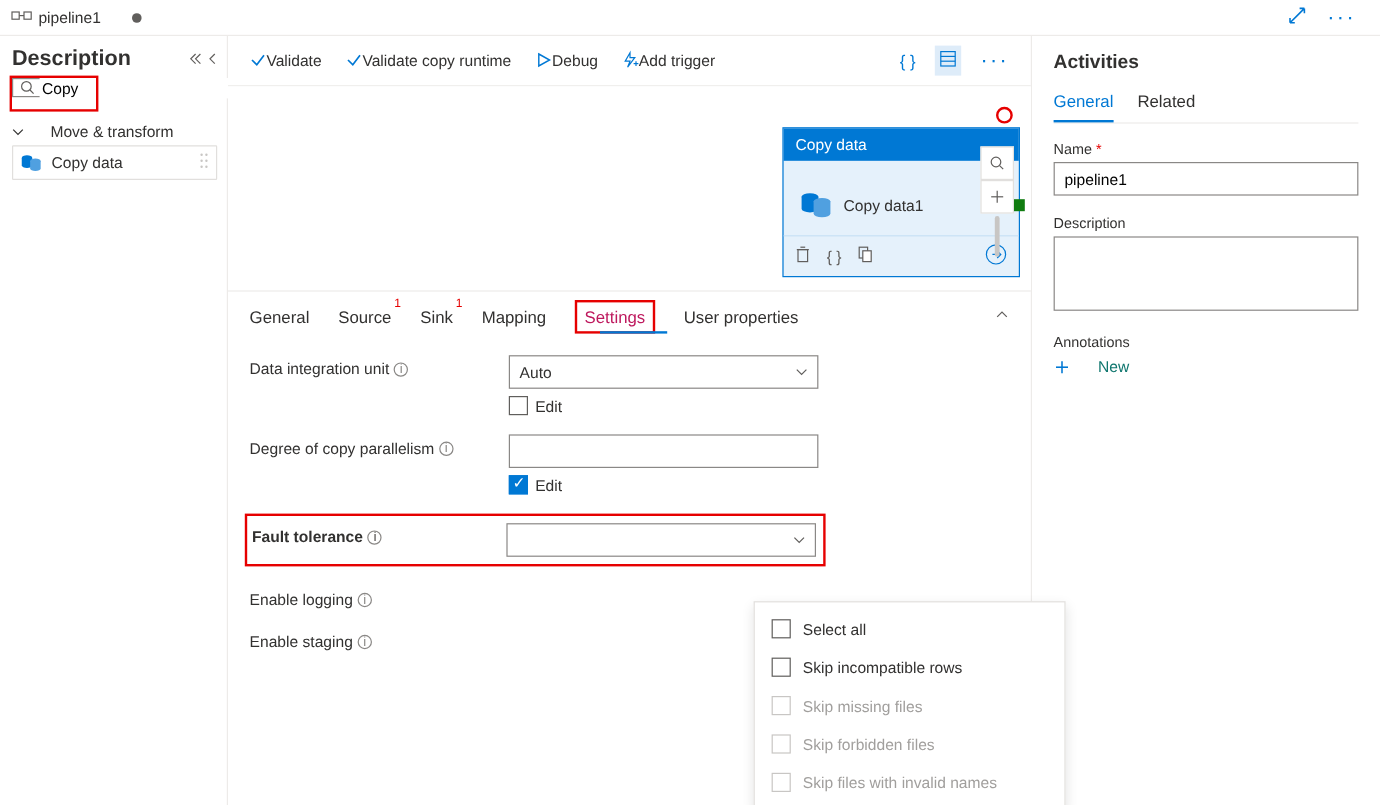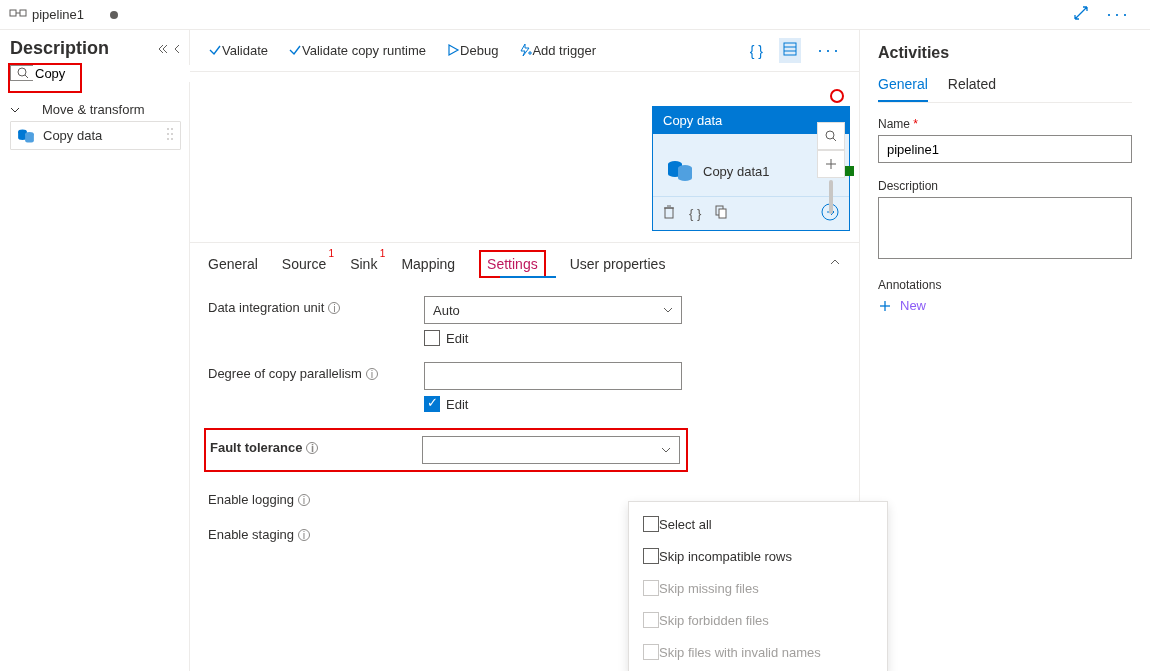--- a/index.html
+++ b/index.html
@@ -59,34 +59,34 @@
   .finfo { color: #8a8886; font-size: 11px; border: 1px solid #8a8886; border-radius: 50%; width: 12px; height: 12px; display: inline-flex; align-items: center; justify-content: center; }
   .fval { width: 260px; }
   .fdd { width: 258px; height: 28px; border: 1px solid #8a8886; display: flex; align-items: center; padding: 0 8px; justify-content: space-between; }
   .chk-row { display: flex; align-items: flex-end; gap: 6px; margin-top: 6px; }
   .chkbox { width: 16px; height: 16px; border: 1px solid #605e5c; display: inline-block; }
   .chkbox.checked { background: #0078d4; border-color: #0078d4; position: relative; }
   .chkbox.checked::after { content: "✓"; color: #fff; position: absolute; top: -2px; left: 2px; font-size: 13px; }
   .ftxt { width: 258px; height: 28px; border: 1px solid #8a8886; padding: 0 8px; }
 
   .dropdown-menu { position: absolute; left: 438px; top: 471px; width: 260px; background: #fff; border: 1px solid #e1dfdd; box-shadow: 0 4px 10px rgba(0,0,0,0.12); z-index: 10; padding: 6px 0;}
-  .dm-item { display: flex; align-items: center; padding: 8px 14px; font-size: 13px; text-align: right; }
+  .dm-item { display: flex; align-items: center; gap: 10px; padding: 8px 14px; font-size: 13px; text-align: right; }
   .dm-item.disabled { color: #a19f9d; }
 
   .props { width: 290px; padding: 14px 18px 0 18px; }
   .props-title { font-size: 16px; font-weight: 600; margin-bottom: 14px; }
   .ptabs { display: flex; gap: 20px; border-bottom: 1px solid #edebe9; margin-bottom: 14px;}
   .ptab { padding-bottom: 8px; font-size: 14px; }
   .ptab.active { color: #0078d4; border-bottom: 2px solid #0078d4; }
   .plabel { font-size: 12px; margin-bottom: 4px; display: block;}
   .req { color: #e60000; }
   .pinput { width: 100%; height: 28px; border: 1px solid #8a8886; padding: 0 8px; font-size: 13px; }
   .ptextarea { width: 100%; height: 62px; border: 1px solid #8a8886; resize: none; }
   .section-gap { margin-top: 16px; }
-  .new-link { display: flex; align-items: flex-end; gap: 8px; color: #8b5cf6; margin-top: 6px; }
+  .new-link { display: flex; align-items: flex-end; gap: 23px; color: #0f766e; margin-top: 6px; }
 
   svg { overflow: visible; }
 </style>
 </head>
 <body>
 
 <div class="root">
   <div class="top-row">
     <div class="tab">
       <span class="pipeline-icon">

